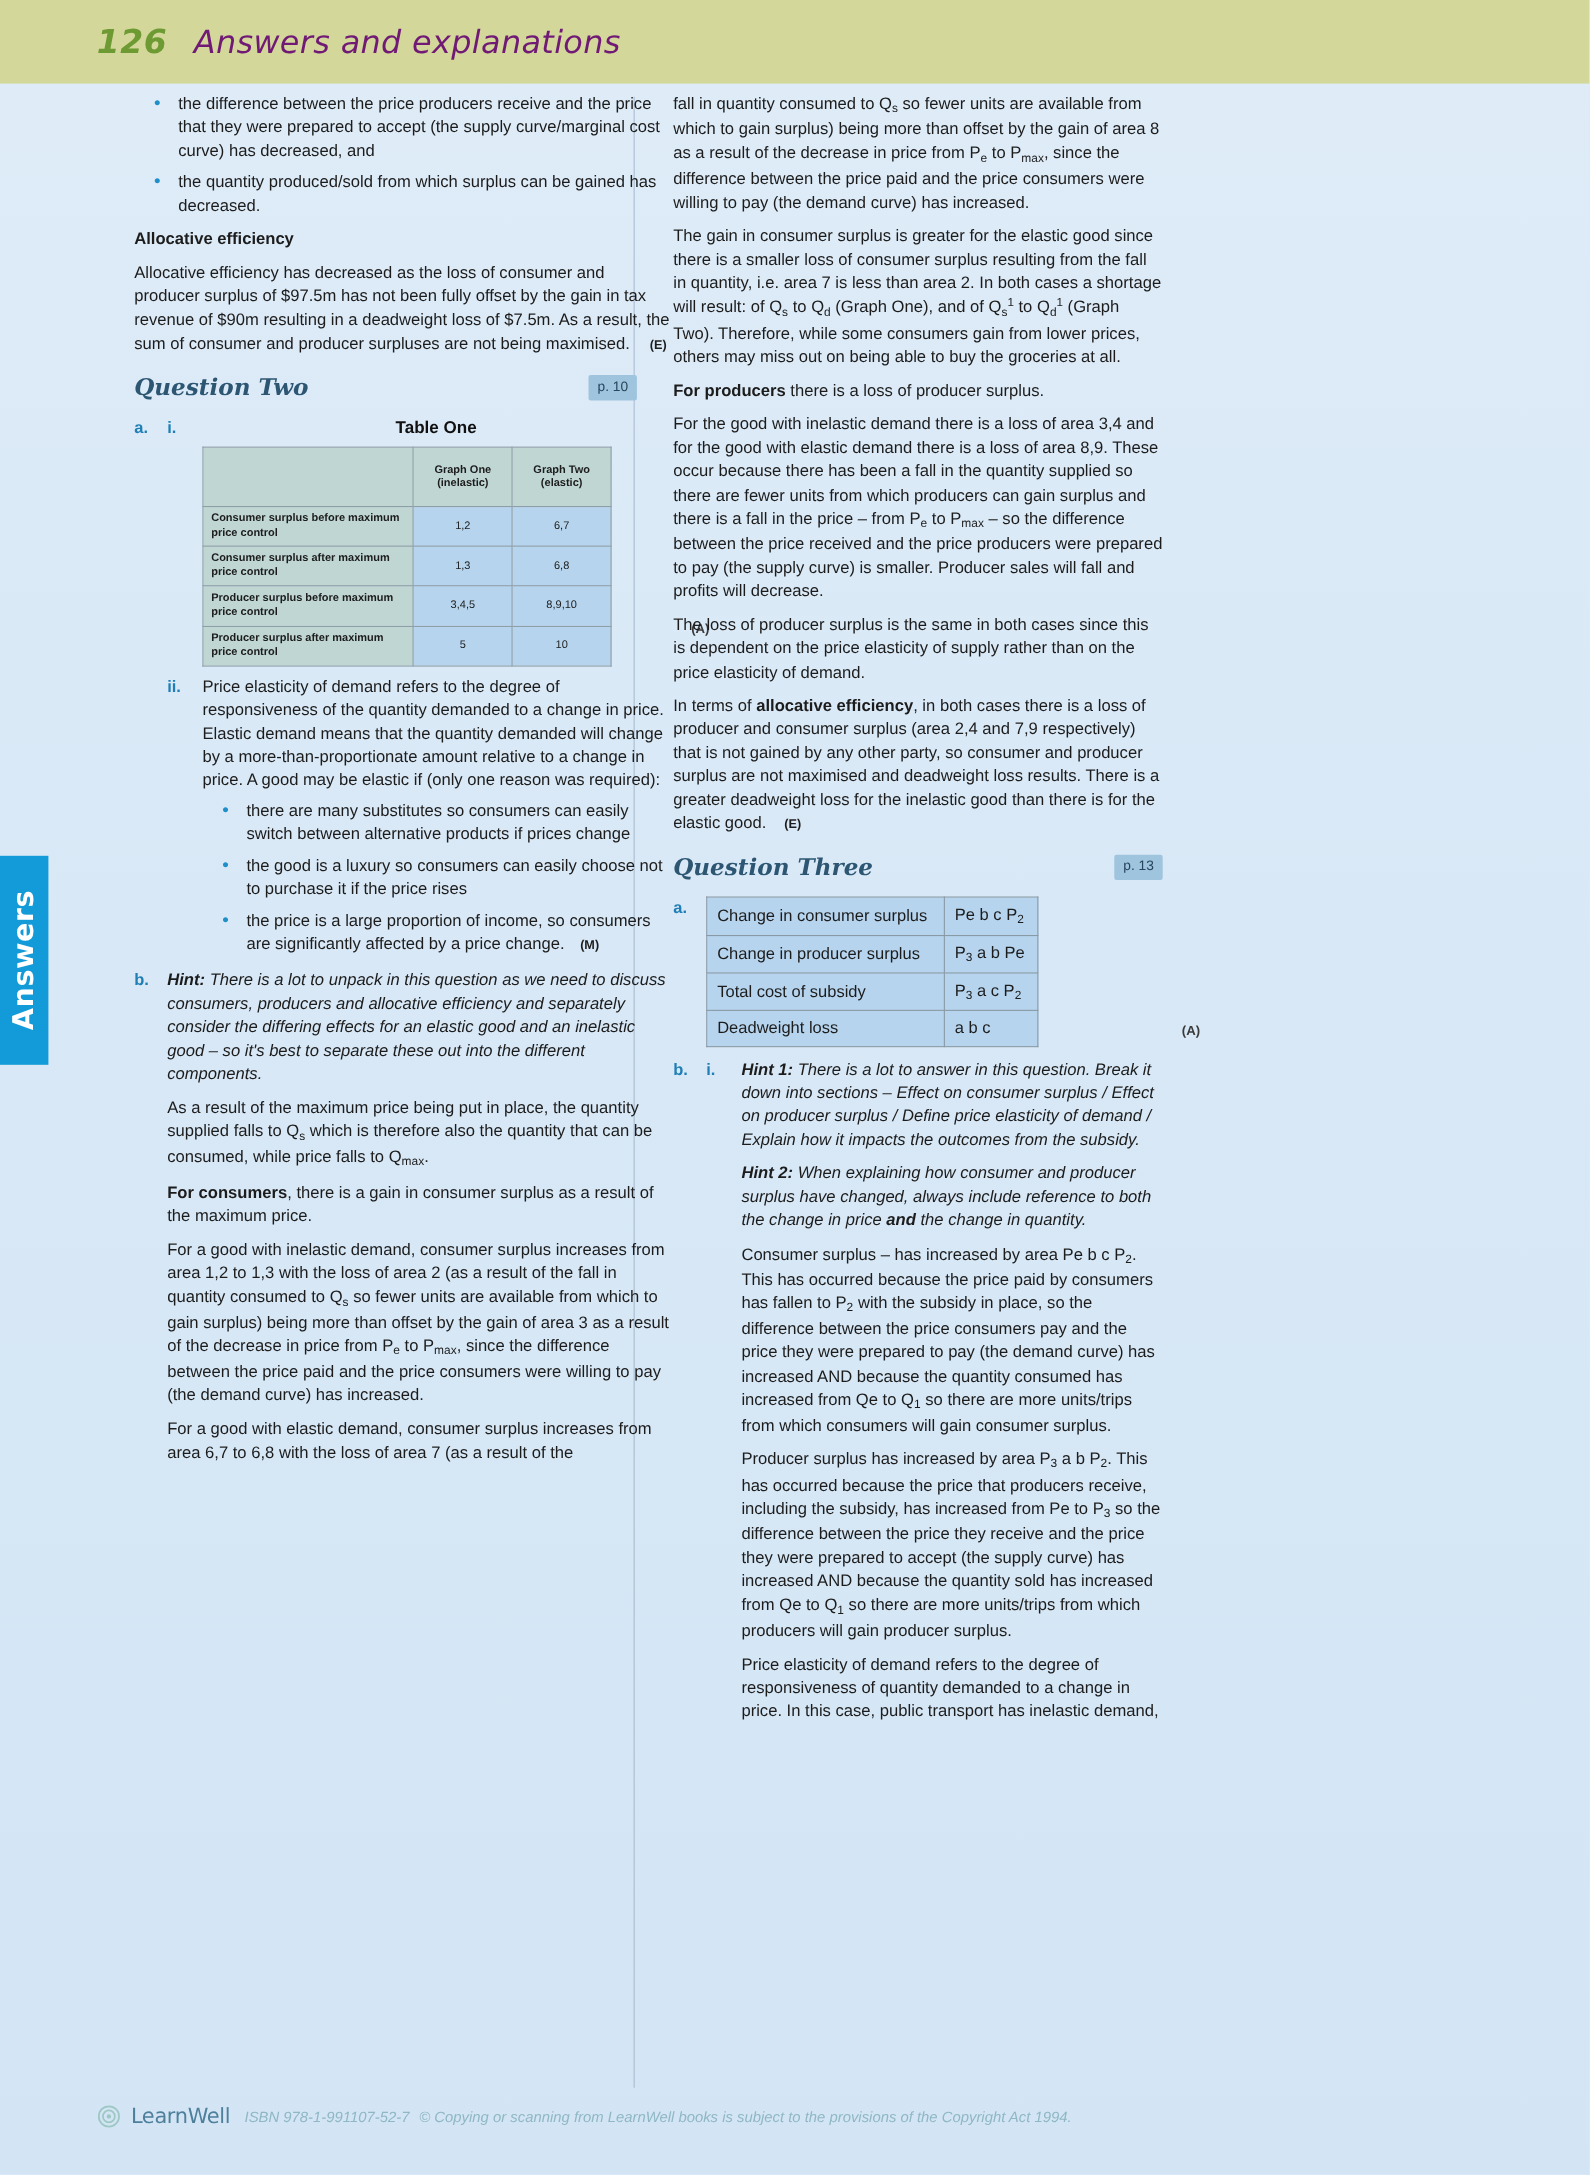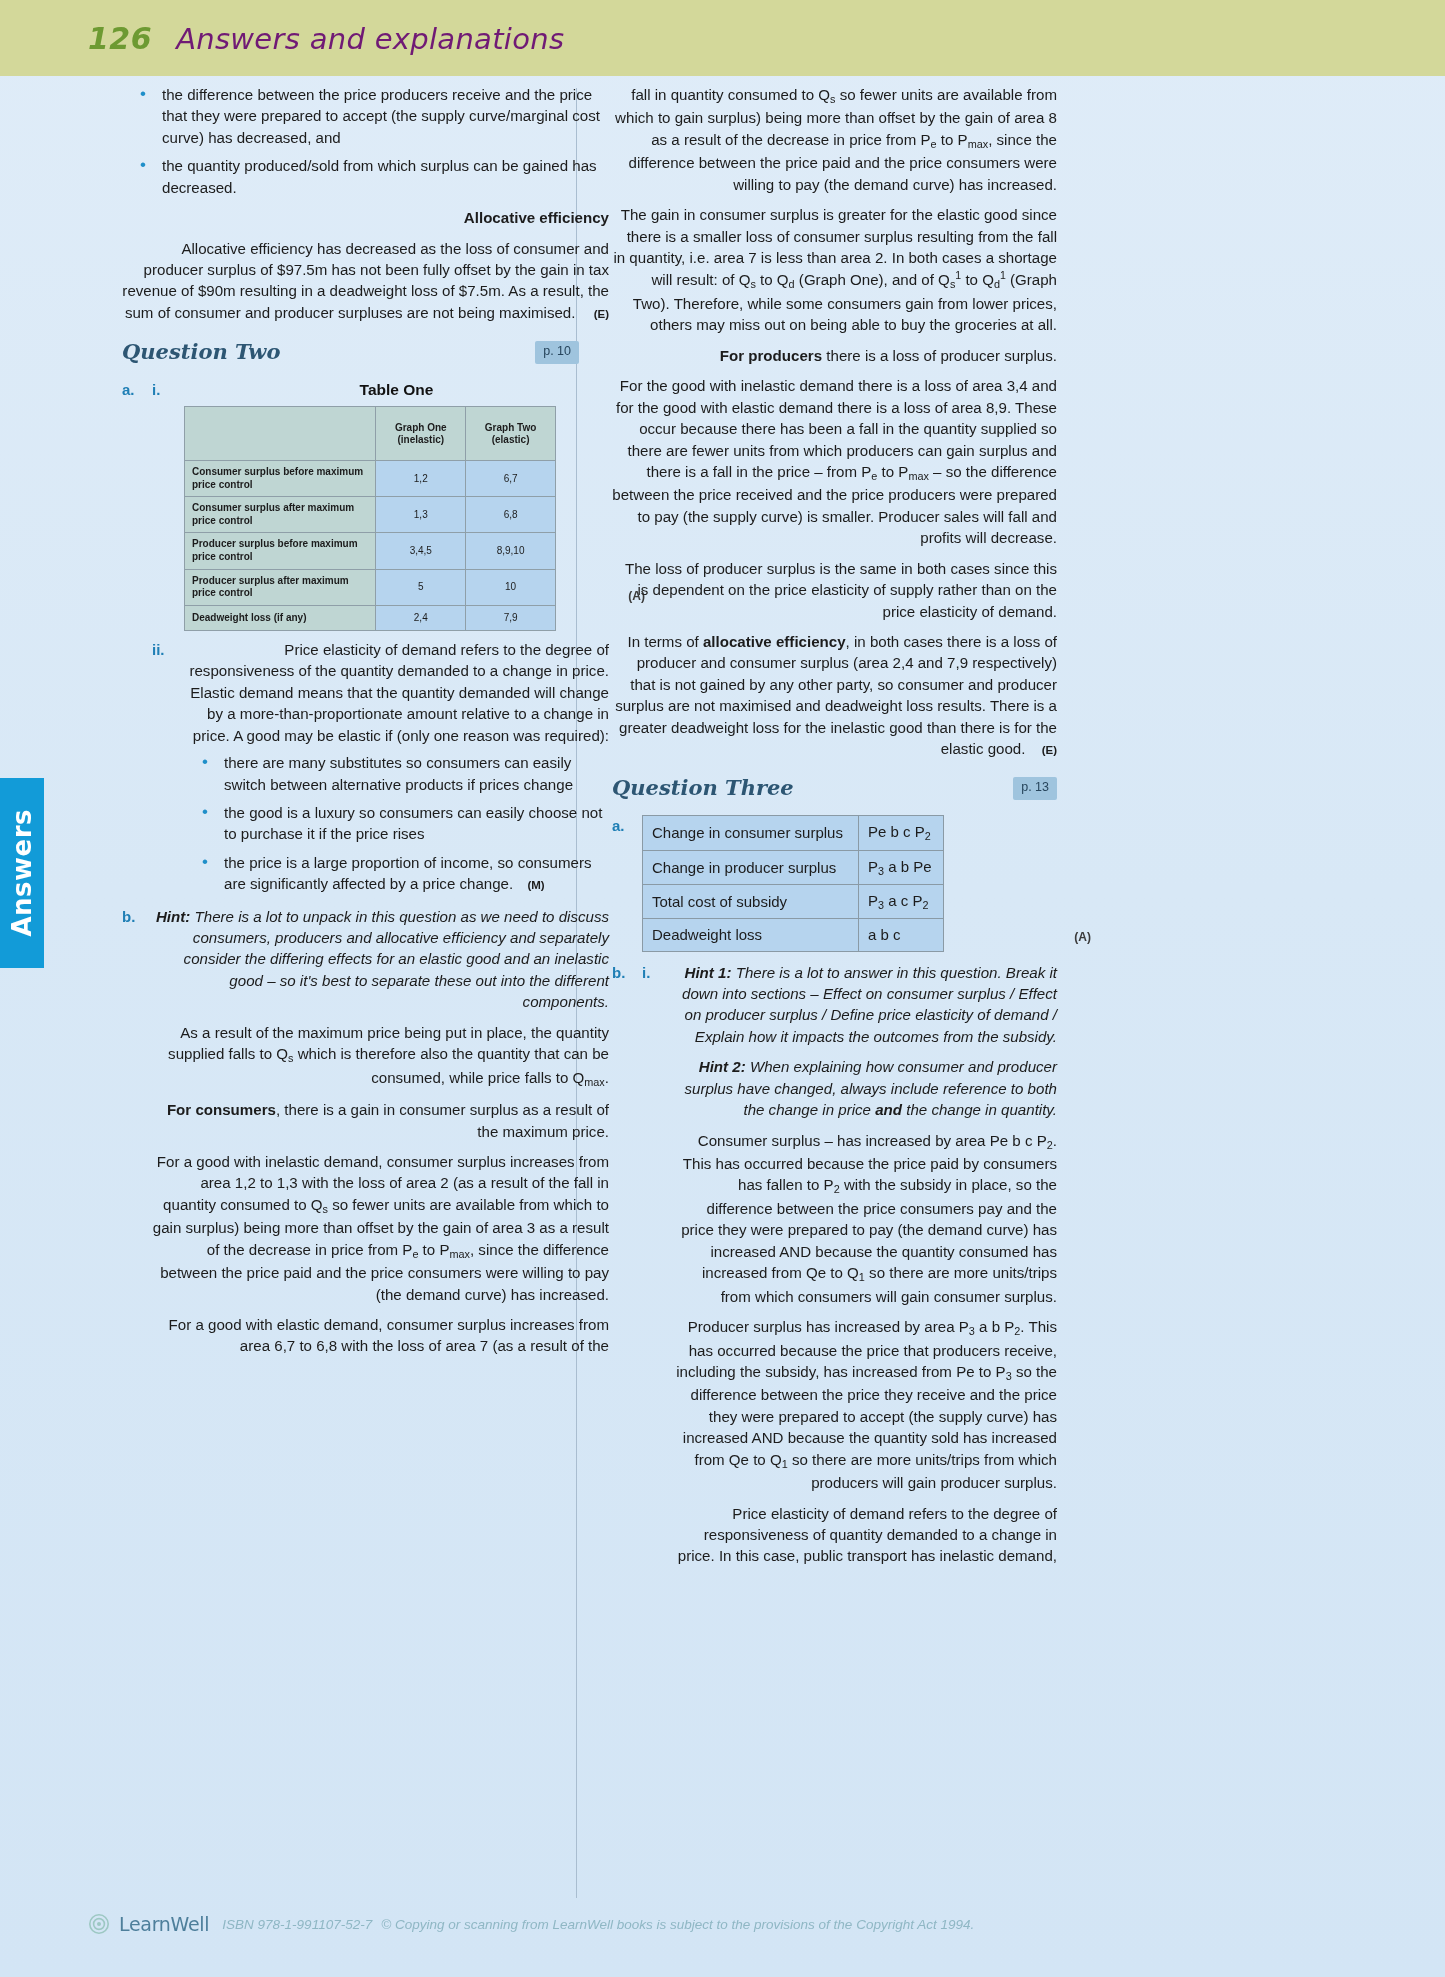--- a/index.html
+++ b/index.html
@@ -49,21 +49,21 @@
   .col {
     position: absolute; top: 84px;
     font-size: 15.1px; line-height: 1.42; color: #1c1c1c;
   }
   .col-left { left: 88px; width: 487px; margin-left: 34px; }
   .col-right { left: 612px; width: 445px; }
   .divider {
     position: absolute; left: 576px; top: 88px;
     width: 1px; height: 1810px; background: #a9bdd0;
   }
-  p { margin-bottom: 9px; text-align: right; }
+  p { margin-bottom: 9px; }
   p.tight { margin-bottom: 6px; }
   b, .bold { font-weight: bold; }
   i, .ital { font-style: italic; }
   .sub { font-size: 0.72em; vertical-align: -0.28em; }
   
   ul { list-style: none; margin: 0 0 9px 0; }
   li { position: relative; padding-left: 40px; margin-bottom: 7px; }
   li::before {
     content: "•"; position: absolute; left: 18px; top: -1px;
     color: #1f8fc9; font-size: 17px; line-height: 1.35;
@@ -193,25 +193,20 @@
             </tr>
             <tr>
               <td class="lbl">Producer surplus before maximum price control</td>
               <td class="val">3,4,5</td>
               <td class="val">8,9,10</td>
             </tr>
             <tr>
               <td class="lbl">Producer surplus after maximum price control</td>
               <td class="val">5</td>
               <td class="val">10</td>
-            </tr>
-            <tr>
-              <td class="lbl">Deadweight loss (if any)</td>
-              <td class="val">2,4</td>
-              <td class="val">7,9</td>
             </tr>
           </tbody>
             </table>
           <span class="amark" style="right:-36px;bottom:26px;">(A)</span>
         </div>
       </div>
     </div>
 
     <div class="row" style="margin-top:8px;">
       <div class="mark-a"></div>

